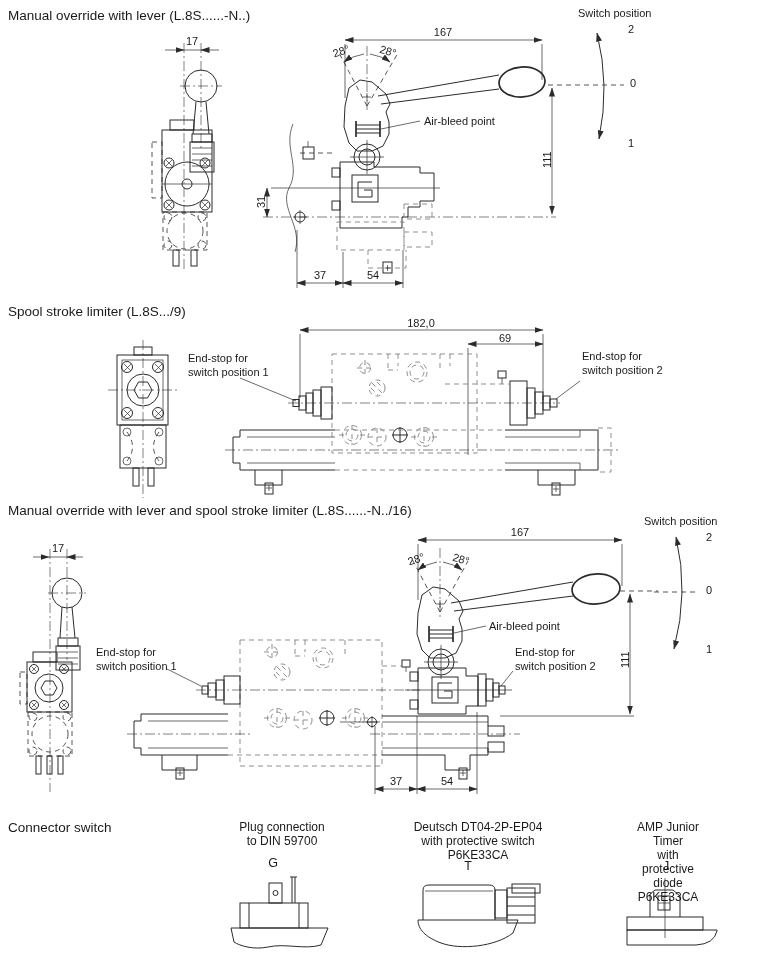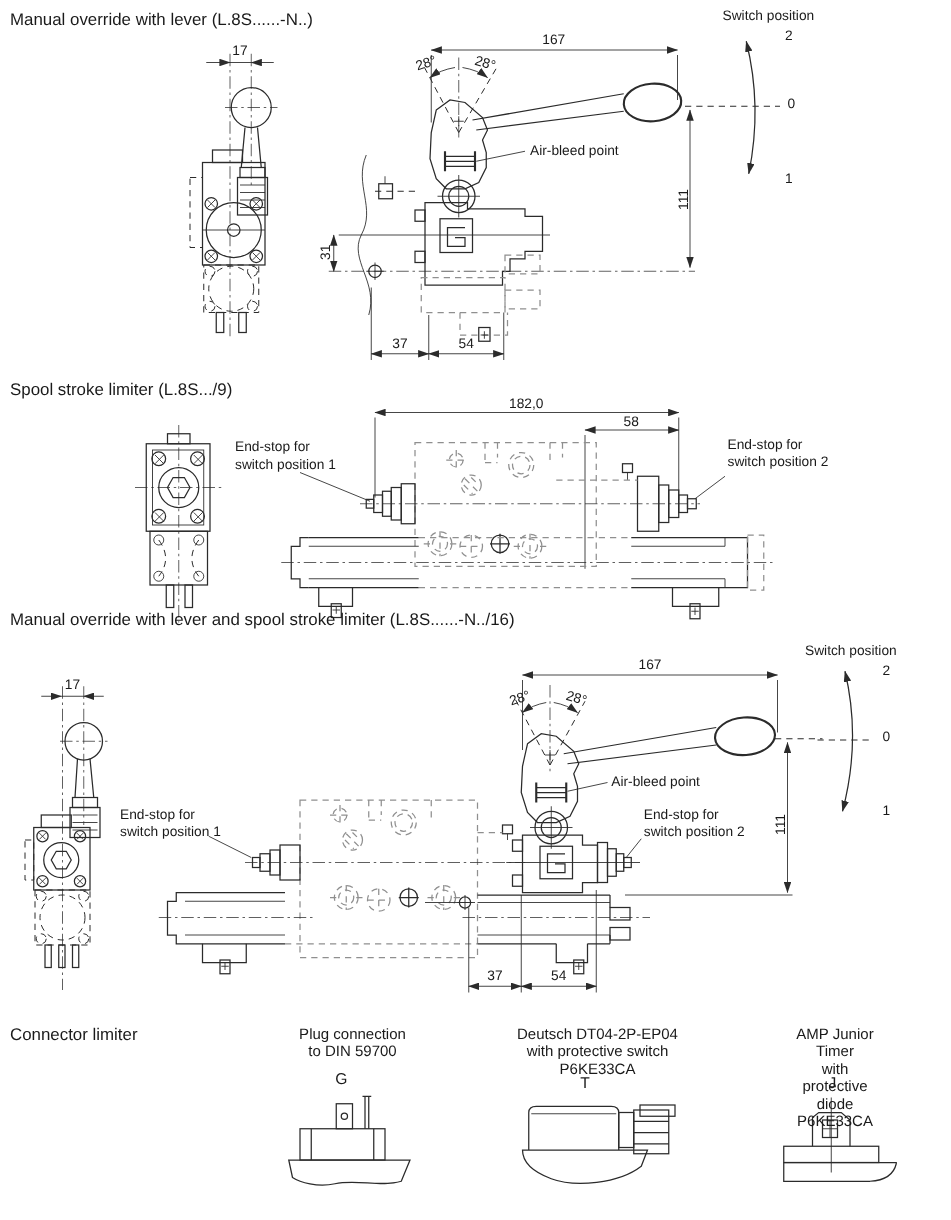--- a/index.html
+++ b/index.html
@@ -380,45 +380,45 @@
 <span class="t ra" style="left:341px;top:44px">28°</span>
 <span class="t rb" style="left:388px;top:44px">28°</span>
 <span class="t" style="left:424px;top:114px">Air-bleed point</span>
 <span class="t rot" style="left:254px;top:208px">31</span>
 <span class="t rot" style="left:540px;top:168px">111</span>
 <span class="t ctr" style="left:320px;top:268px">37</span>
 <span class="t ctr" style="left:373px;top:268px">54</span>
 
 <span class="t title" style="left:8px;top:304px">Spool stroke limiter (L.8S.../9)</span>
 <span class="t ctr" style="left:421px;top:316px">182,0</span>
-<span class="t ctr" style="left:505px;top:331px">58</span>
+<span class="t ctr" style="left:505px;top:331px">69</span>
 <span class="t" style="left:188px;top:351px">End-stop for
 switch position 1</span>
 <span class="t" style="left:582px;top:349px">End-stop for
 switch position 2</span>
 
-<span class="t title" style="left:8px;top:488px">Manual override with lever and spool stroke limiter (L.8S......-N../16)</span>
+<span class="t title" style="left:8px;top:503px">Manual override with lever and spool stroke limiter (L.8S......-N../16)</span>
 <span class="t" style="left:644px;top:514px">Switch position</span>
 <span class="t" style="left:706px;top:530px">2</span>
 <span class="t" style="left:706px;top:583px">0</span>
 <span class="t" style="left:706px;top:642px">1</span>
 <span class="t ctr" style="left:58px;top:541px">17</span>
 <span class="t ctr" style="left:520px;top:525px">167</span>
 <span class="t ra" style="left:416px;top:552px">28°</span>
 <span class="t rb" style="left:461px;top:552px">28°</span>
 <span class="t" style="left:489px;top:619px">Air-bleed point</span>
 <span class="t" style="left:96px;top:645px">End-stop for
 switch position 1</span>
 <span class="t" style="left:515px;top:645px">End-stop for
 switch position 2</span>
 <span class="t rot" style="left:618px;top:668px">111</span>
 <span class="t ctr" style="left:396px;top:774px">37</span>
 <span class="t ctr" style="left:447px;top:774px">54</span>
 
-<span class="t title" style="left:8px;top:820px">Connector limiter</span>
+<span class="t title" style="left:8px;top:820px">Connector switch</span>
 <span class="t cap ctr" style="left:282px;top:820px">Plug connection
 to DIN 59700</span>
 <span class="t cap ctr" style="left:478px;top:820px">Deutsch DT04-2P-EP04
 with protective switch
 P6KE33CA</span>
 <span class="t cap ctr" style="left:668px;top:820px">AMP Junior Timer
 with protective diode
 P6KE33CA</span>
 <span class="t code ctr" style="left:273px;top:856px">G</span>
 <span class="t code ctr" style="left:468px;top:859px">T</span>

